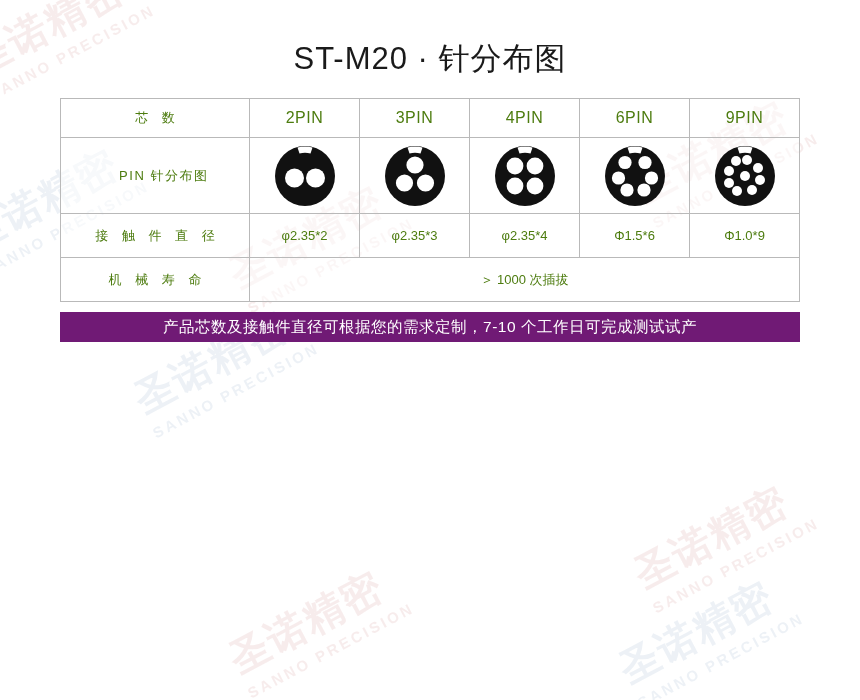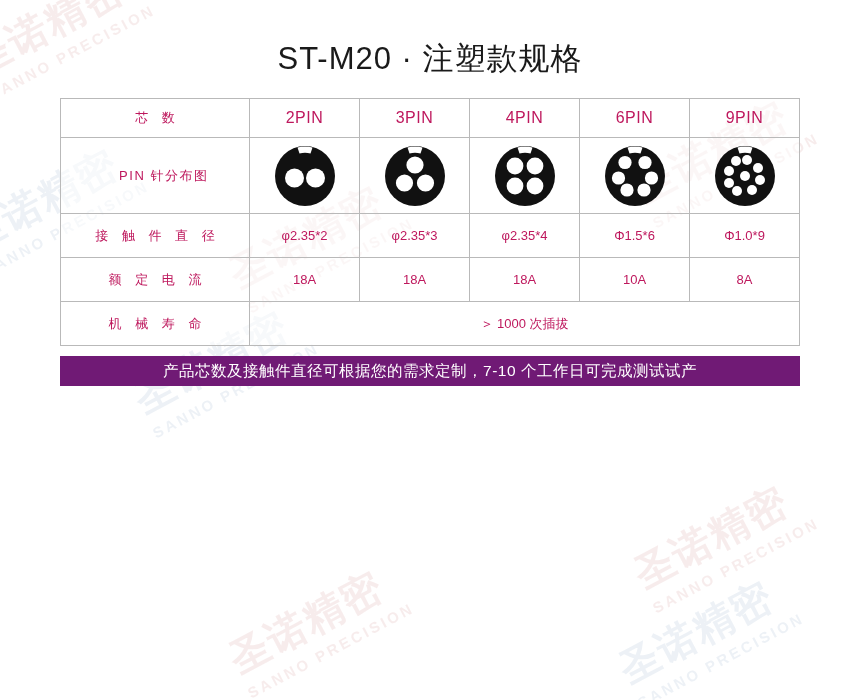--- a/index.html
+++ b/index.html
@@ -68,21 +68,21 @@
     border-collapse: collapse;
     margin: 0 auto;
     width: 740px;
     background: rgba(255,255,255,0.55);
   }
   table.spec td {
     border: 1px solid #b9b9b9;
     text-align: center;
     vertical-align: middle;
     font-size: 13px;
-    color: #be185d;
+    color: #4d7c0f;
     padding: 0;
     background: transparent;
   }
   td.label {
     width: 172px;
     font-size: 16.5px;
     letter-spacing: 5px;
     text-indent: 5px;
     height: 40px;
     font-weight: normal;
@@ -154,21 +154,21 @@
     <div class="en">SANNO PRECISION</div>
   </div>
   <div class="wm wm-blue wm8">
     <div class="cn">圣诺精密</div>
     <div class="en">SANNO PRECISION</div>
   </div>
 </div>
 
 <div class="page">
 
-  <div class="title">ST-M20 · 注塑款规格</div>
+  <div class="title">ST-M20 · 针分布图</div>
 
   <table class="spec">
     <tbody>
       <tr class="row-head">
         <td class="label">芯    数</td>
         <td class="val">2PIN</td>
         <td class="val">3PIN</td>
         <td class="val">4PIN</td>
         <td class="val">6PIN</td>
         <td class="val">9PIN</td>
@@ -245,28 +245,20 @@
 
       <tr class="row-tall">
         <td class="label">接 触 件 直 径</td>
         <td>φ2.35*2</td>
         <td>φ2.35*3</td>
         <td>φ2.35*4</td>
         <td>Φ1.5*6</td>
         <td>Φ1.0*9</td>
       </tr>
 
-      <tr class="row-tall">
-        <td class="label">额 定 电 流</td>
-        <td>18A</td>
-        <td>18A</td>
-        <td>18A</td>
-        <td>10A</td>
-        <td>8A</td>
-      </tr>
 
 
 
 
       <tr class="row-tall">
         <td class="label">机 械 寿 命</td>
         <td colspan="5">＞ 1000 次插拔</td>
       </tr>
 
 

